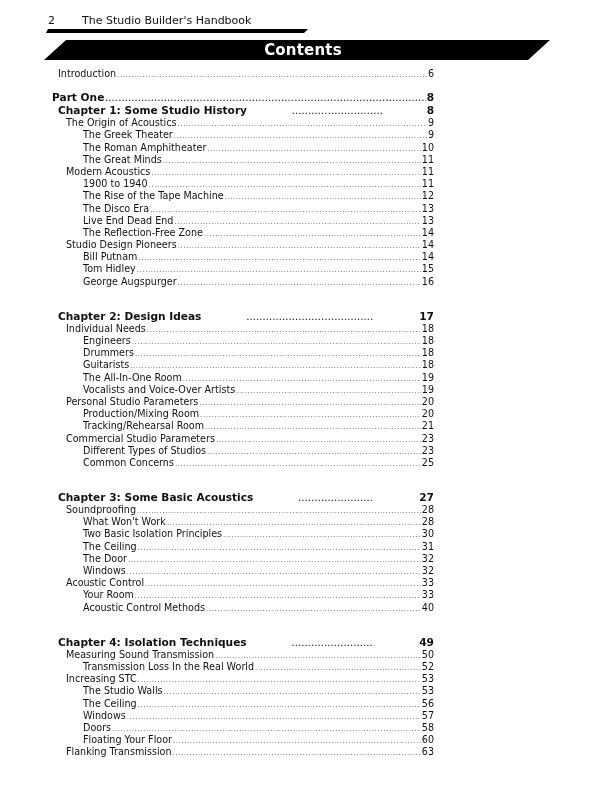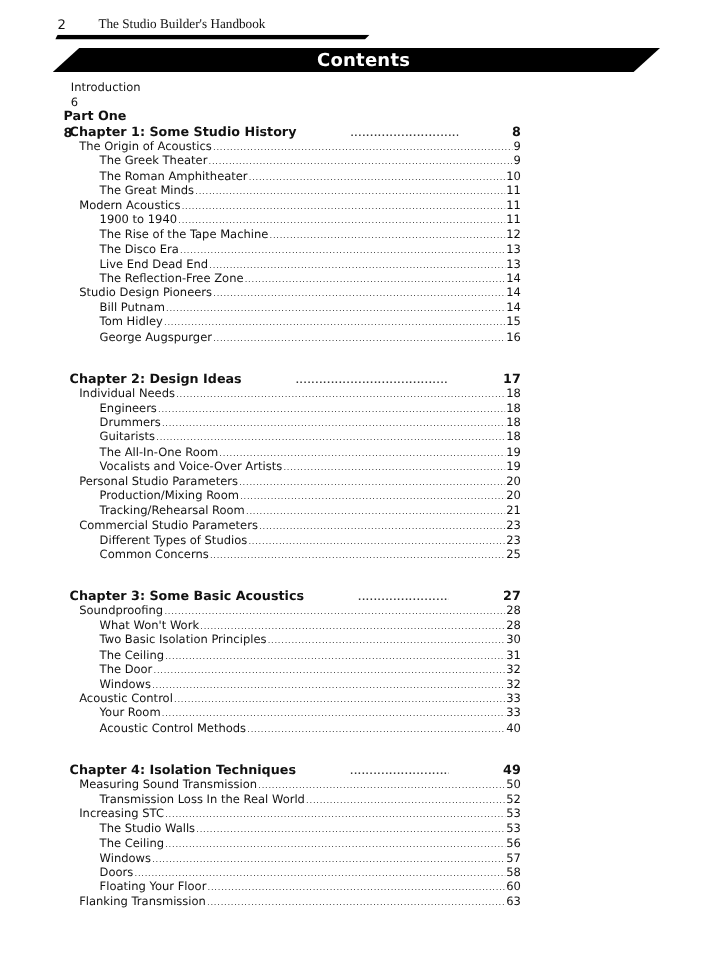--- a/index.html
+++ b/index.html
@@ -1,34 +1,34 @@
 <!DOCTYPE html>
 <html><head>
 <meta charset="utf-8">
 <style>
   html, body { margin: 0; padding: 0; background: #ffffff; }
   body { width: 600px; height: 800px; position: relative; overflow: hidden;
          font-family: "DejaVu Sans", sans-serif; color: #111; }
   .running-head { position: absolute; left: 46px; top: 12px; width: 262px; height: 22px; }
   .page-num { position: absolute; left: 2px; top: 2px; font-size: 11px; }
-  .book-title { position: absolute; left: 36px; top: 2px; font-size: 11px; font-family: Liberation Serif, serif; }
+  .book-title { position: absolute; left: 36px; top: 2px; font-size: 11px; }
   .head-rule { position: absolute; left: 0; top: 17px; width: 262px; height: 4px; }
   .banner { position: absolute; left: 44px; top: 40px; width: 506px; height: 20px; }
   .banner-title { position: absolute; left: 12px; right: 0; top: 1px; text-align: center;
                   color: #fff; font-weight: bold; font-size: 15px; letter-spacing: 0.2px; }
   .toc { position: absolute; left: 52px; top: 68px; width: 382px; }
   .row { display: flex; align-items: baseline; height: 12.2px; line-height: 12.2px;
          font-size: 9.6px; white-space: nowrap; }
   .row .label { flex: 0 0 auto; }
   .row .leader { flex: 1 1 auto; overflow: hidden; margin: 0 1px; color: #333;
                  letter-spacing: 0.6px; font-size: 7px; }
   .row .leader::before { content: "........................................................................................................................................................................................................................................................"; }
   .row .pg { flex: 0 0 auto; text-align: right; }
-  .lvl-intro { padding-left: 6px; flex-direction: column; }
-  .lvl-part { font-weight: bold; font-size: 10.6px; height: 14px; line-height: 14px; flex-direction: column; }
+  .lvl-intro { padding-left: 6px; }
+  .lvl-part { font-weight: bold; font-size: 10.6px; height: 14px; line-height: 14px; }
   .lvl-ch { padding-left: 6px; font-weight: bold; font-size: 10.6px; height: 13px; line-height: 13px; gap: 44px; }
   .lvl-sec { padding-left: 14px; justify-content: flex-end; }
   .lvl-sub { padding-left: 31px; }
   .gap-s { height: 10px; }
   .gap-l { height: 22px; }
 </style>
 </head>
 <body>
 
 <div class="running-head">

